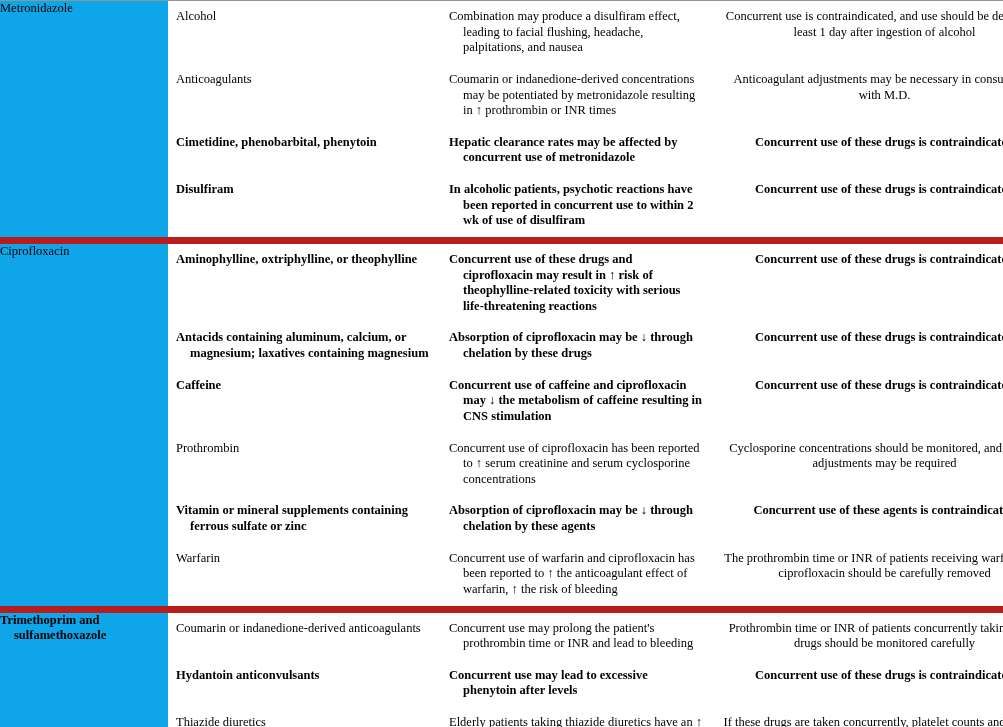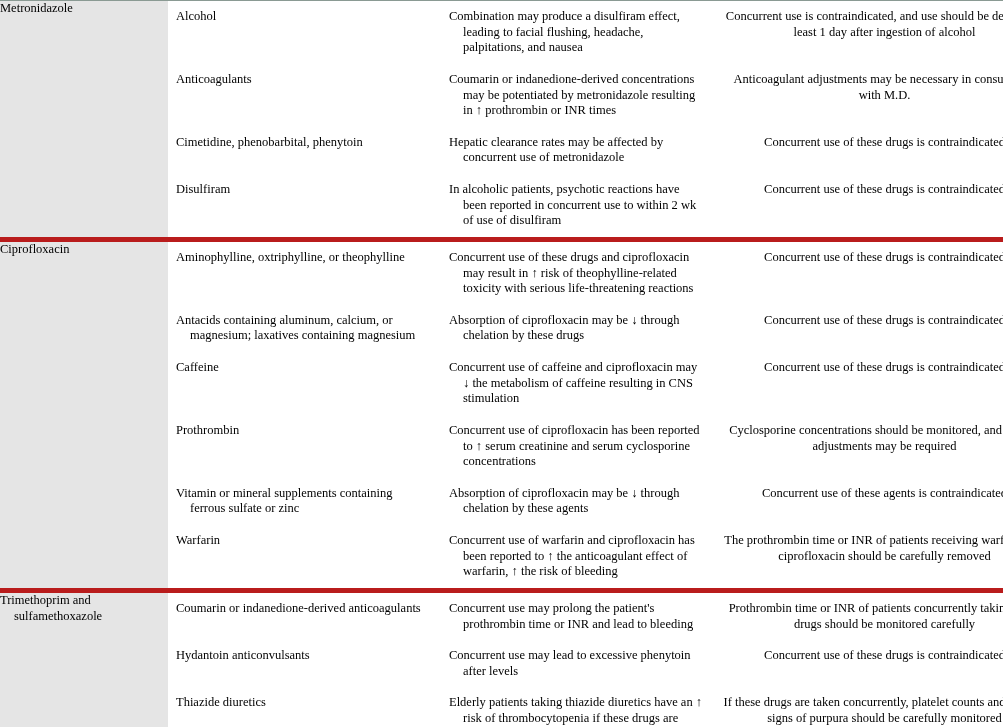--- a/index.html
+++ b/index.html
@@ -24,27 +24,27 @@
     border-collapse: collapse;
     table-layout: fixed;
   }
   table.drug-table td {
     vertical-align: top;
     padding: 0;
   }
   .col-drug   { width: 168px; }
 
   .group {
-    border-top: 5px solid #b91c1c;
+    border-top: 7px solid #b91c1c;
   }
   .group.first {
     border-top: 1px solid #8a9a93;
   }
   .group-drug-cell {
-    background: #e5e5e5;
+    background: #0ea5e9;
     padding: 8px 6px 10px 8px;
     font-size: 12.5px;
     line-height: 1.25;
   }
   .group-rows-cell {
     padding: 0;
     background: #ffffff;
     margin-left: 46px;
   }
   table.inner {
@@ -64,21 +64,21 @@
   }
   td.cell-effect {
     width: 255px;
   }
   td.cell-mgmt {
     width: 325px;
     text-align: center;
     padding-left: 12px;
     padding-right: 10px;
   }
-  .bold { font-weight: normal; }
+  .bold { font-weight: bold; }
   .hang {
     padding-left: 14px;
     text-indent: -14px;
   }
 </style>
 </head>
 <body>
 
 <div id="page">
   <table class="drug-table">

